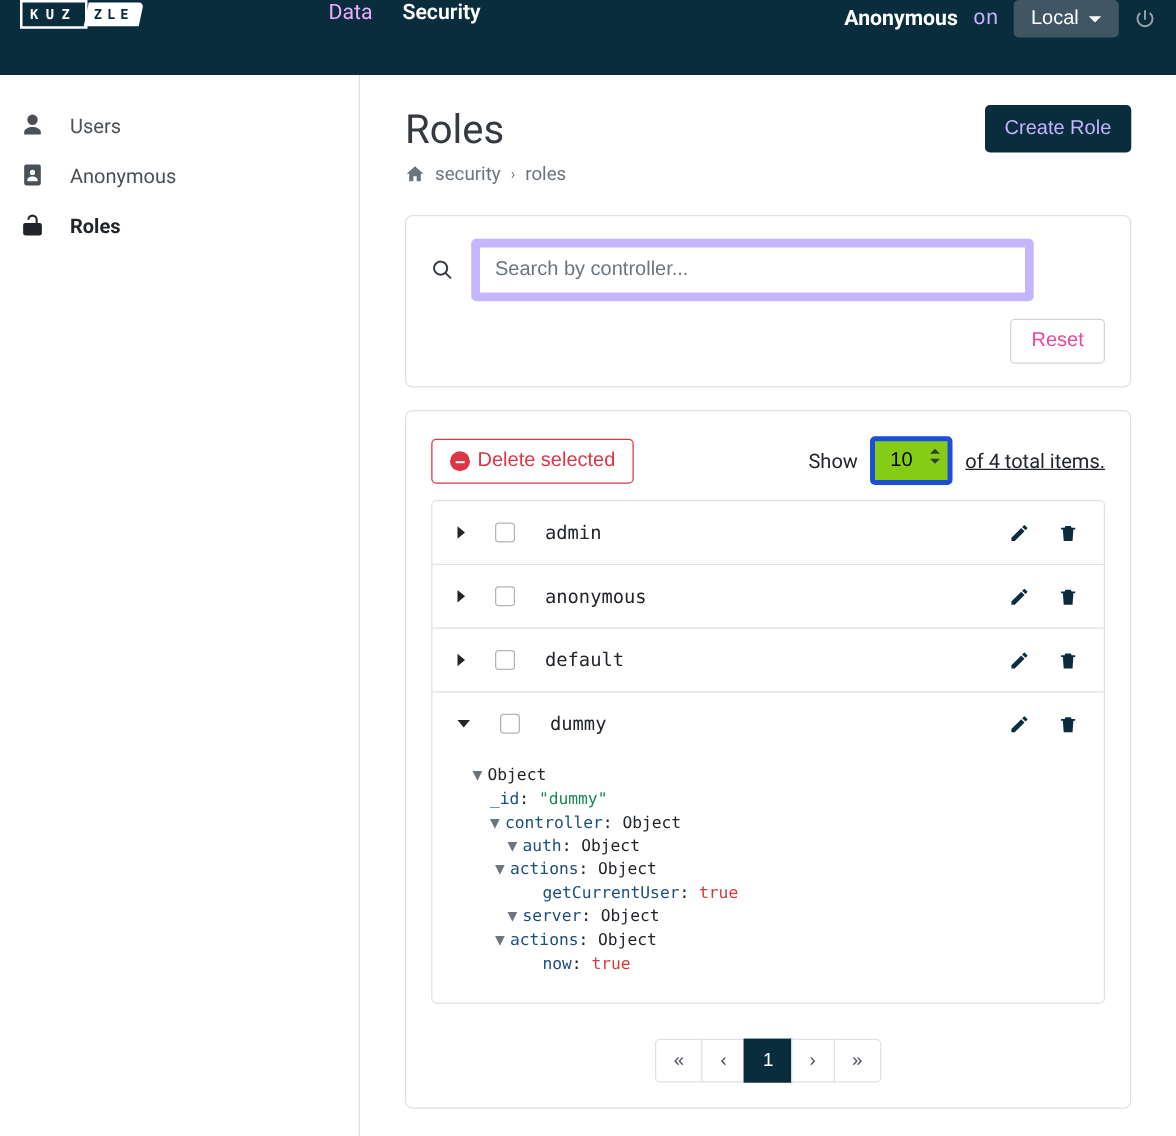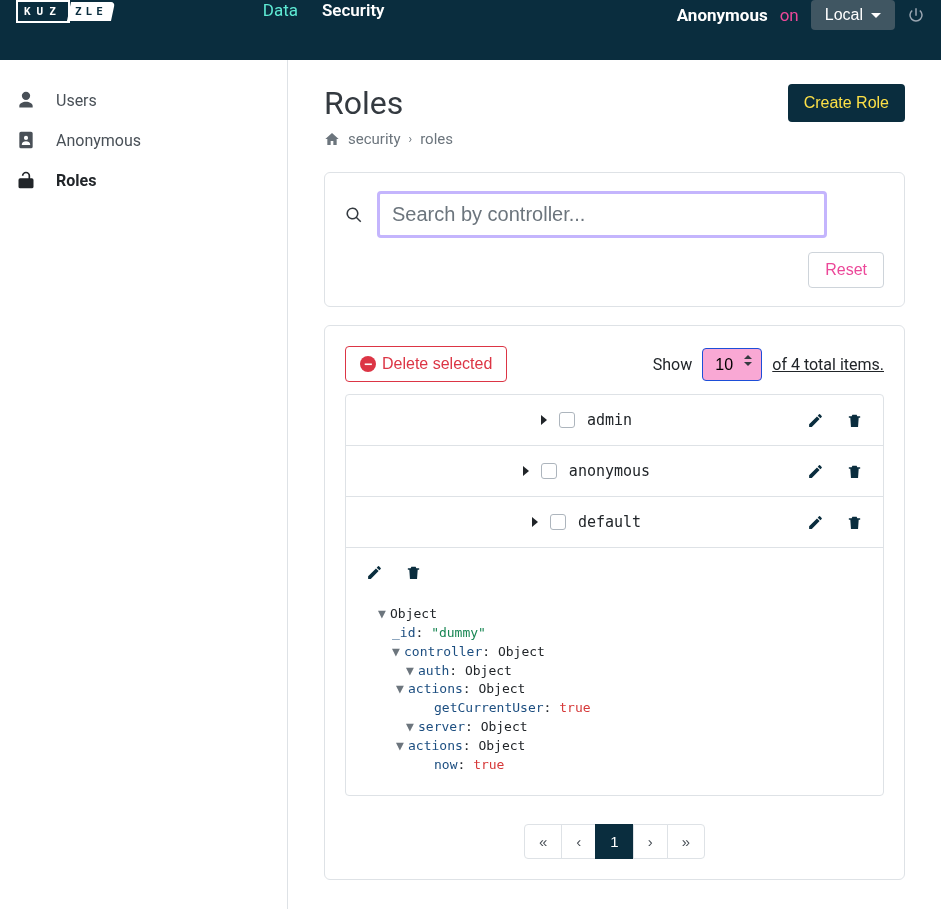--- a/index.html
+++ b/index.html
@@ -4,62 +4,62 @@
 <style>
 * { box-sizing: border-box; margin: 0; padding: 0; }
 body { font-family: -apple-system, BlinkMacSystemFont, "Segoe UI", Roboto, Helvetica, Arial, sans-serif; font-size: 14px; color: #212529; background: #fff; }
 .header { background: #0a2d3e; height: 60px; display: flex; align-items: flex-start; padding: 0 16px; color: #fff; }
 .logo { display: flex; align-items: center; margin-right: 150px; }
 .logo-box { display: flex; align-items: center; }
 .logo-left { border: 2px solid #fff; padding: 3px 6px; font-family: monospace; font-size: 11px; letter-spacing: 6px; font-weight: bold; }
 .logo-right { background: #fff; color: #0a2d3e; padding: 3px 6px; font-family: monospace; font-size: 11px; letter-spacing: 4px; font-weight: bold; border-radius: 0 4px 0 0; margin-left: -1px; transform: skewX(-12deg); }
 .logo-right-inner { transform: skewX(12deg); display:inline-block;}
 .nav-tabs { display: flex; gap: 24px; font-size: 17px; }
-.nav-tab { color: #5eead4; cursor: pointer; }
+.nav-tab { color: #f0abfc; cursor: pointer; }
 .nav-tab.active { color: #fff; font-weight: 600; }
 .header-right { margin-left: auto; display: flex; align-items: center; gap: 12px; font-size: 17px; }
 .header-user { font-weight: 700; }
-.header-on { color: #ec4899; }
+.header-on { color: #c4b5fd; font-family: Liberation Mono, monospace; }
 .env-btn { background: #405662; color: #fff; border: none; padding: 6px 14px; border-radius: 4px; font-size: 16px; display: flex; align-items: center; gap: 8px; cursor: pointer; }
 .env-btn .caret { width: 0; height: 0; border-left: 5px solid transparent; border-right: 5px solid transparent; border-top: 5px solid #fff; }
 .power-icon { width: 18px; height: 18px; cursor: pointer; fill: #9aa5b1; }
 .main { display: flex; min-height: calc(100vh - 60px); }
 .sidebar { width: 288px; border-right: 1px solid #dee2e6; padding-top: 20px; }
 .sidebar-item { display: flex; align-items: center; gap: 20px; padding: 10px 16px; color: #495057; cursor: pointer; font-size: 16px; }
 .sidebar-item.active { font-weight: 700; color: #212529; }
 .sidebar-item .sicon { width: 20px; height: 20px; fill: #495057; }
 .sidebar-item.active .sicon { fill: #212529; }
 .content { flex: 1; padding: 24px 36px; }
 .page-header { display: flex; justify-content: space-between; align-items: flex-start; margin-bottom: 24px; }
 .page-title { font-size: 32px; font-weight: 400; color: #343a40; margin-bottom: 8px; }
 .breadcrumb { display: flex; align-items: center; gap: 8px; color: #6c757d; font-size: 15px; }
 .breadcrumb .home { width: 16px; height: 16px; fill: #6c757d; }
 .breadcrumb .caret-right { font-size: 12px; }
-.btn-primary { background: #0a2d3e; color: #fde047; border: none; padding: 10px 16px; border-radius: 4px; font-size: 16px; cursor: pointer; }
+.btn-primary { background: #0a2d3e; color: #c4b5fd; border: none; padding: 10px 16px; border-radius: 4px; font-size: 16px; cursor: pointer; }
 .search-card { border: 1px solid #dee2e6; border-radius: 6px; padding: 18px 20px; margin-bottom: 18px; }
 .search-row { display: flex; align-items: center; gap: 14px; margin-bottom: 14px; }
 .search-ico { width: 18px; height: 18px; fill: #343a40; }
-.search-input { flex: 1; max-width: 450px; border: 3px solid #c4b5fd; border-radius: 4px; padding: 9px 12px; font-size: 20px; color: #c2410c; }
+.search-input { flex: 1; max-width: 450px; border: 7px solid #c4b5fd; border-radius: 4px; padding: 9px 12px; font-size: 16px; color: #c2410c; }
 .search-input::placeholder { color: #6c757d; }
 .reset-row { display: flex; justify-content: flex-end; }
 .btn-outline { background: #fff; border: 1px solid #ced4da; color: #ec4899; padding: 8px 16px; border-radius: 4px; font-size: 16px; cursor: pointer; }
 .list-card { border: 1px solid #dee2e6; border-radius: 6px; padding: 20px; }
 .list-header { display: flex; align-items: center; margin-bottom: 12px; }
 .btn-delete { border: 1px solid #dc3545; color: #dc3545; background: #fff; padding: 8px 14px; border-radius: 4px; font-size: 16px; display: flex; align-items: center; gap: 6px; cursor: pointer; }
 .btn-delete .minus { width: 16px; height: 16px; border-radius: 50%; background: #dc3545; display: inline-flex; align-items: center; justify-content: center; color: #fff; font-weight: bold; font-size: 14px; line-height: 1;}
 .pager-info { margin-left: auto; display: flex; align-items: center; gap: 10px; font-size: 16px; color: #212529; }
 .pager-info .right-txt { text-align: center; text-decoration: underline; }
 .select-wrap { position: relative; }
-.select-box { border: 1px solid #1d4ed8; border-radius: 4px; padding: 7px 28px 7px 12px; font-size: 16px; appearance: none; background: #f9a8d4; cursor: pointer; }
+.select-box { border: 4px solid #1d4ed8; border-radius: 4px; padding: 7px 28px 7px 12px; font-size: 16px; appearance: none; background: #84cc16; cursor: pointer; }
 .select-wrap::after { content: ""; position: absolute; right: 10px; top: 50%; transform: translateY(-50%); width: 0; height: 0; border-left: 4px solid transparent; border-right: 4px solid transparent; border-top: 4px solid #343a40; }
 .select-wrap::before { content: ""; position: absolute; right: 10px; top: 30%; transform: translateY(-50%); width: 0; height: 0; border-left: 4px solid transparent; border-right: 4px solid transparent; border-bottom: 4px solid #343a40; }
 .role-list { border: 1px solid #dee2e6; border-radius: 4px; margin-top: 8px; }
 .role-row { border-bottom: 1px solid #dee2e6; padding: 16px 20px; display: flex; align-items: center; }
 .role-row:last-child { border-bottom: none; }
-.role-row-head { display: flex; align-items: center; gap: 12px; flex: 1; justify-content: center; }
+.role-row-head { display: flex; align-items: center; gap: 24px; flex: 1; }
 .caret-right-ico { width: 0; height: 0; border-top: 5px solid transparent; border-bottom: 5px solid transparent; border-left: 6px solid #212529; cursor: pointer; }
 .caret-down-ico { width: 0; height: 0; border-left: 5px solid transparent; border-right: 5px solid transparent; border-top: 6px solid #212529; cursor: pointer; }
 .row-check { width: 16px; height: 16px; border: 1.5px solid #adb5bd; border-radius: 3px; cursor: pointer; }
 .role-name { font-family: "Menlo", "Consolas", monospace; font-size: 15px; }
 .row-actions { display: flex; gap: 22px; }
 .row-actions svg { width: 17px; height: 17px; fill: #0a2d3e; cursor: pointer; }
 .role-expanded { padding: 8px 20px 20px 32px; border-bottom: 1px solid #dee2e6; }
 .json-tree { font-family: "Menlo", "Consolas", monospace; font-size: 13px; line-height: 1.45; }
 .json-tree .tri { display:inline-block; width:10px; margin-right:2px; color:#6c757d;}
 .ind1 { margin-left: 14px; }
@@ -210,20 +210,25 @@
           <div class="row-actions">
             <svg viewBox="0 0 24 24">
                 <path d="M3 17.25V21h3.75L17.81 9.94l-3.75-3.75zM20.71 7.04a1 1 0 0 0 0-1.41l-2.34-2.34a1 1 0 0 0-1.41 0l-1.83 1.83 3.75 3.75z"></path>
               </svg>
             <svg viewBox="0 0 24 24">
                 <path d="M6 7h12l-1 14H7zM9 4h6l1 2h4v2H4V6h4z"></path>
               </svg>
           </div>
         </div>
         <div class="role-row" style="border-bottom:none">
+          <div class="role-row-head">
+            <span class="caret-down-ico"></span>
+            <span class="row-check"></span>
+            <span class="role-name">dummy</span>
+          </div>
           <div class="row-actions">
             <svg viewBox="0 0 24 24">
                 <path d="M3 17.25V21h3.75L17.81 9.94l-3.75-3.75zM20.71 7.04a1 1 0 0 0 0-1.41l-2.34-2.34a1 1 0 0 0-1.41 0l-1.83 1.83 3.75 3.75z"></path>
               </svg>
             <svg viewBox="0 0 24 24">
                 <path d="M6 7h12l-1 14H7zM9 4h6l1 2h4v2H4V6h4z"></path>
               </svg>
           </div>
         </div>
         <div class="role-expanded" style="border-bottom:none">

